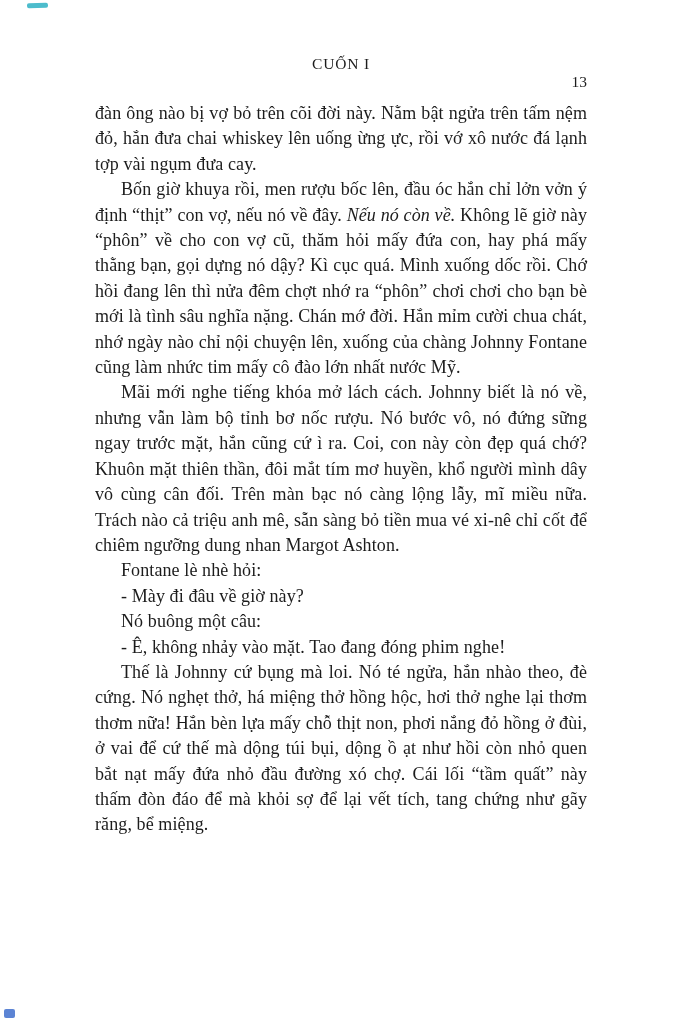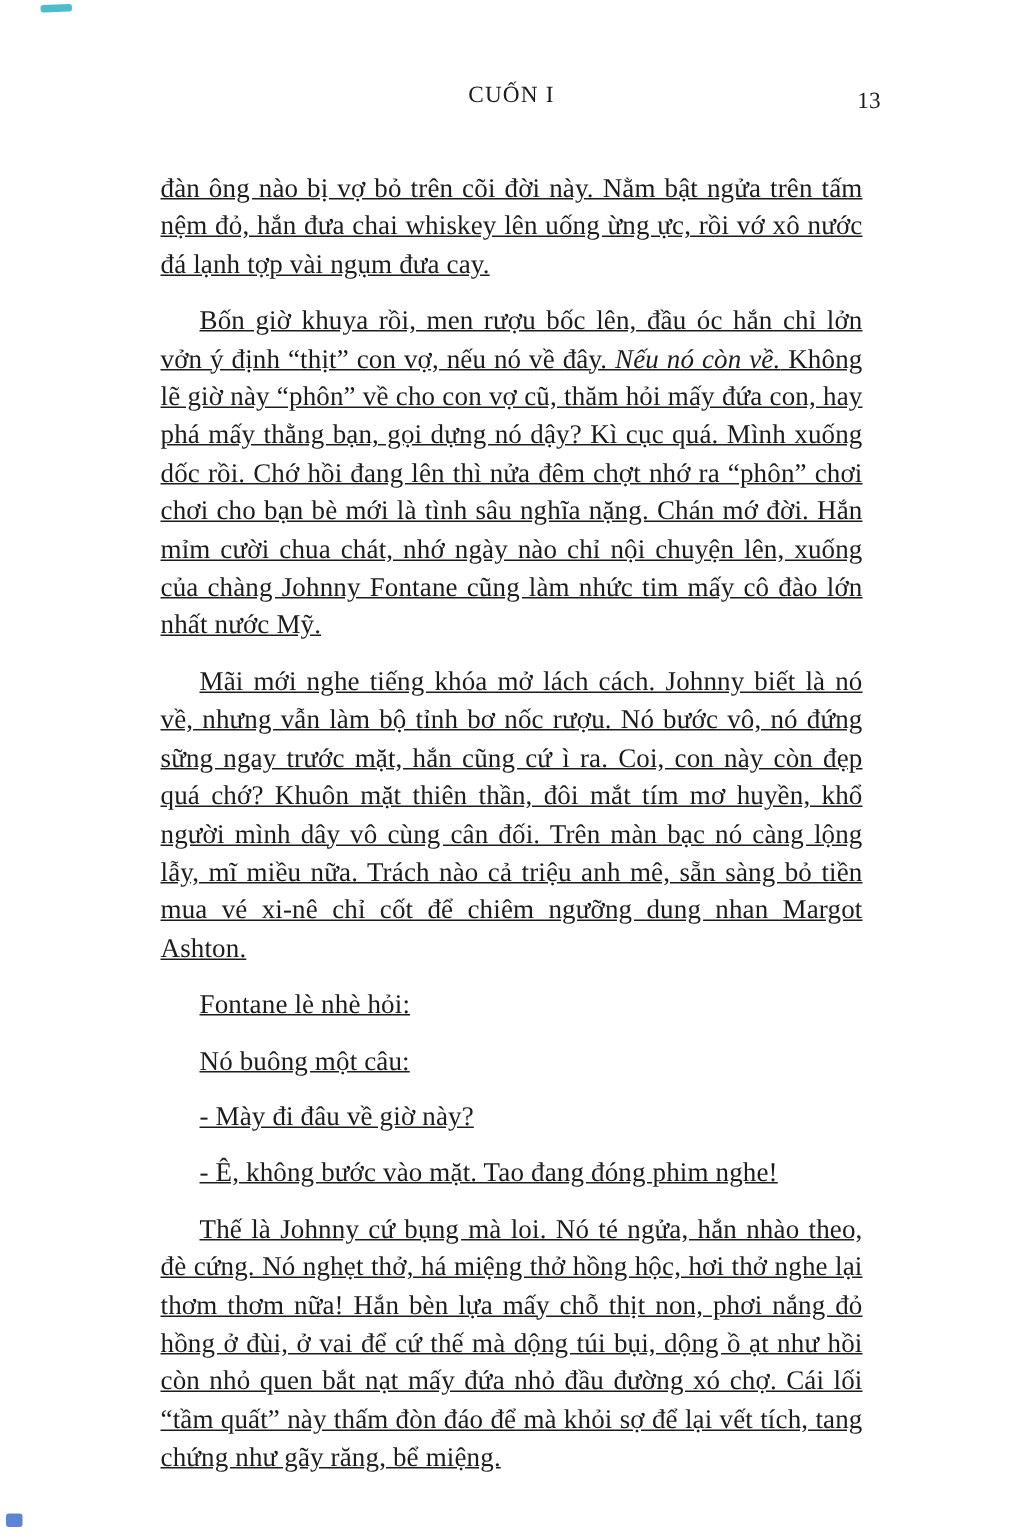--- a/index.html
+++ b/index.html
@@ -31,36 +31,35 @@
   .running-header .section-title {
     position: absolute;
     left: 50%;
     transform: translateX(-50%);
     letter-spacing: 0.8px;
     white-space: nowrap;
   }
   .running-header .page-number {
     position: absolute;
     right: 0;
-    top: 4px;
+    top: 18px;
   }
   .text-block {
     position: absolute;
     top: 101px;
     left: 95px;
     width: 492px;
     font-size: 18px;
     line-height: 25.4px;
     text-align: justify;
     letter-spacing: 0.1px;
   }
   p.para {
-    margin: 12px;
+    margin: 0;
     padding: 0;
-    text-decoration: underline;
   }
   p.para.indent {
     text-indent: 26px;
   }
   .seg-italic {
     font-style: italic;
   }
   .scan-mark {
     position: absolute;
     border-radius: 2px;
@@ -90,21 +89,21 @@
   <div class="running-header">
     <span class="section-title">CUỐN I</span>
     <span class="page-number">13</span>
   </div>
 
   <div class="text-block">
       <p class="para"><span>đàn ông nào bị vợ bỏ trên cõi đời này. Nằm bật ngửa trên tấm nệm đỏ, hắn đưa chai whiskey lên uống ừng ực, rồi vớ xô nước đá lạnh tợp vài ngụm đưa cay.</span></p>
       <p class="para indent"><span>Bốn giờ khuya rồi, men rượu bốc lên, đầu óc hắn chỉ lởn vởn ý định “thịt” con vợ, nếu nó về đây. </span><span class="seg-italic">Nếu nó còn về.</span><span> Không lẽ giờ này “phôn” về cho con vợ cũ, thăm hỏi mấy đứa con, hay phá mấy thằng bạn, gọi dựng nó dậy? Kì cục quá. Mình xuống dốc rồi. Chớ hồi đang lên thì nửa đêm chợt nhớ ra “phôn” chơi chơi cho bạn bè mới là tình sâu nghĩa nặng. Chán mớ đời. Hắn mỉm cười chua chát, nhớ ngày nào chỉ nội chuyện lên, xuống của chàng Johnny Fontane cũng làm nhức tim mấy cô đào lớn nhất nước Mỹ.</span></p>
       <p class="para indent"><span>Mãi mới nghe tiếng khóa mở lách cách. Johnny biết là nó về, nhưng vẫn làm bộ tỉnh bơ nốc rượu. Nó bước vô, nó đứng sững ngay trước mặt, hắn cũng cứ ì ra. Coi, con này còn đẹp quá chớ? Khuôn mặt thiên thần, đôi mắt tím mơ huyền, khổ người mình dây vô cùng cân đối. Trên màn bạc nó càng lộng lẫy, mĩ miều nữa. Trách nào cả triệu anh mê, sẵn sàng bỏ tiền mua vé xi-nê chỉ cốt để chiêm ngưỡng dung nhan Margot Ashton.</span></p>
       <p class="para indent"><span>Fontane lè nhè hỏi:</span></p>
+      <p class="para indent"><span>- Mày đi đâu về giờ này?</span></p>
       <p class="para indent"><span>Nó buông một câu:</span></p>
-      <p class="para indent"><span>- Mày đi đâu về giờ này?</span></p>
-      <p class="para indent"><span>- Ê, không bước vào mặt. Tao đang đóng phim nghe!</span></p>
+      <p class="para indent"><span>- Ê, không nhảy vào mặt. Tao đang đóng phim nghe!</span></p>
       <p class="para indent"><span>Thế là Johnny cứ bụng mà loi. Nó té ngửa, hắn nhào theo, đè cứng. Nó nghẹt thở, há miệng thở hồng hộc, hơi thở nghe lại thơm thơm nữa! Hắn bèn lựa mấy chỗ thịt non, phơi nắng đỏ hồng ở đùi, ở vai để cứ thế mà dộng túi bụi, dộng ồ ạt như hồi còn nhỏ quen bắt nạt mấy đứa nhỏ đầu đường xó chợ. Cái lối “tầm quất” này thấm đòn đáo để mà khỏi sợ để lại vết tích, tang chứng như gãy răng, bể miệng.</span></p>
     </div>
 
   <span class="scan-mark scan-mark-bottom" style="background: rgb(74, 119, 207);"></span>
 
 </div>
 
 </body></html>

